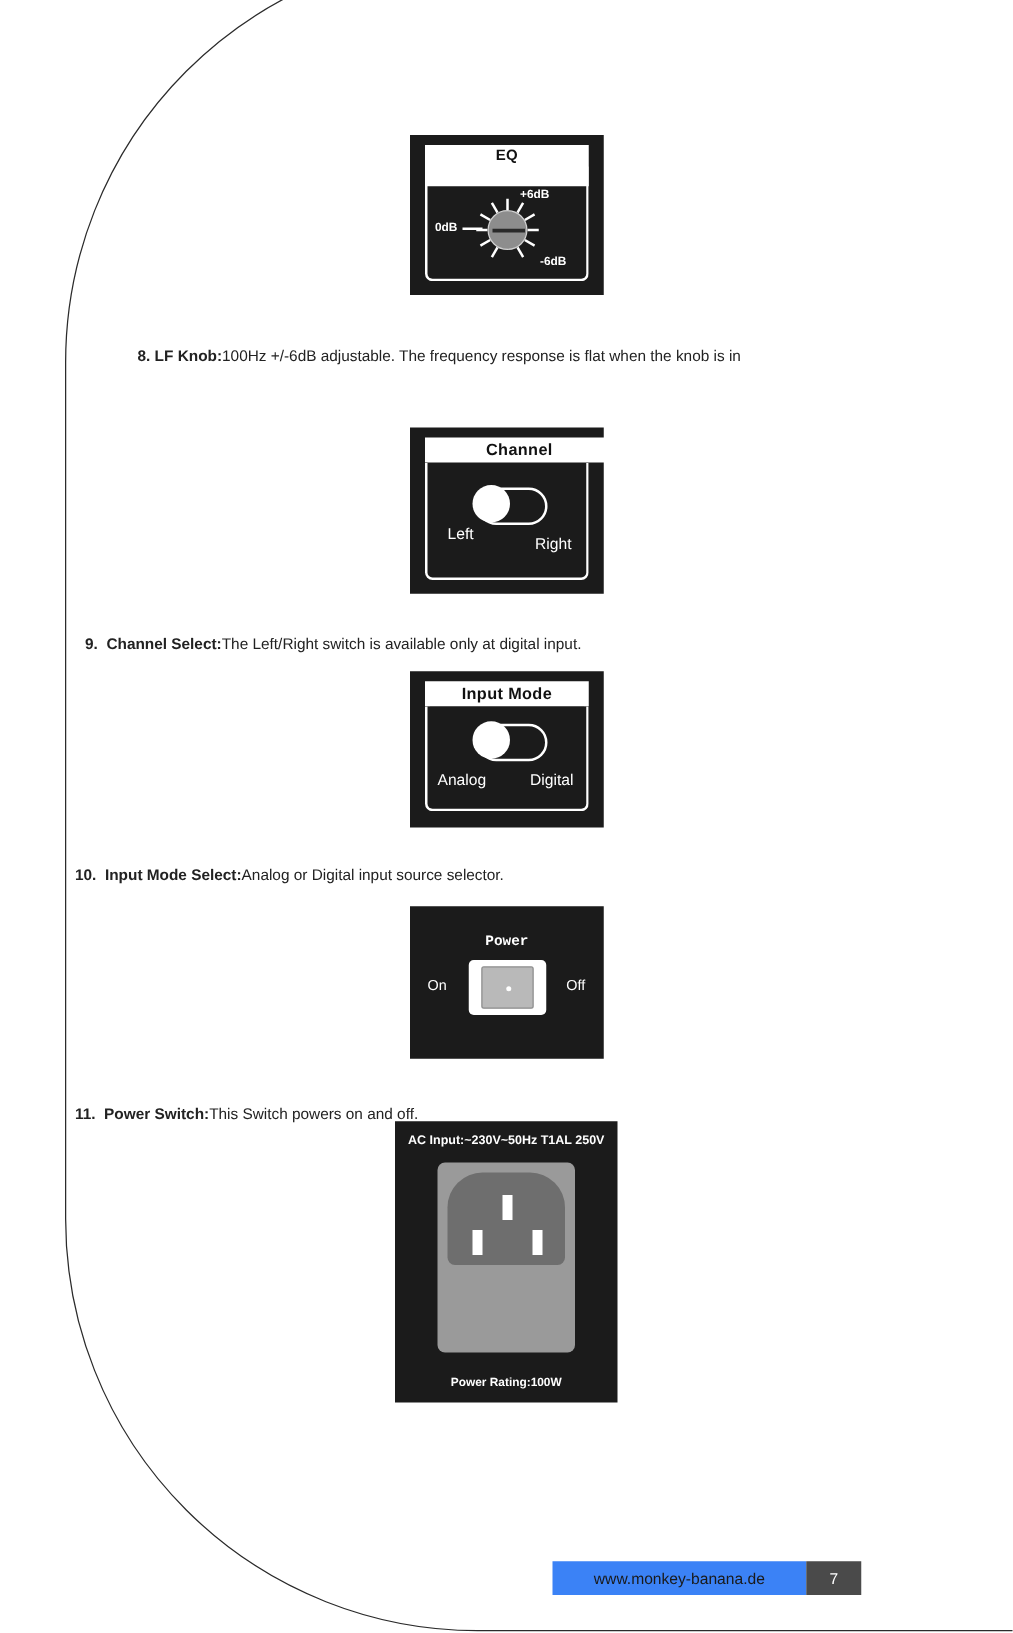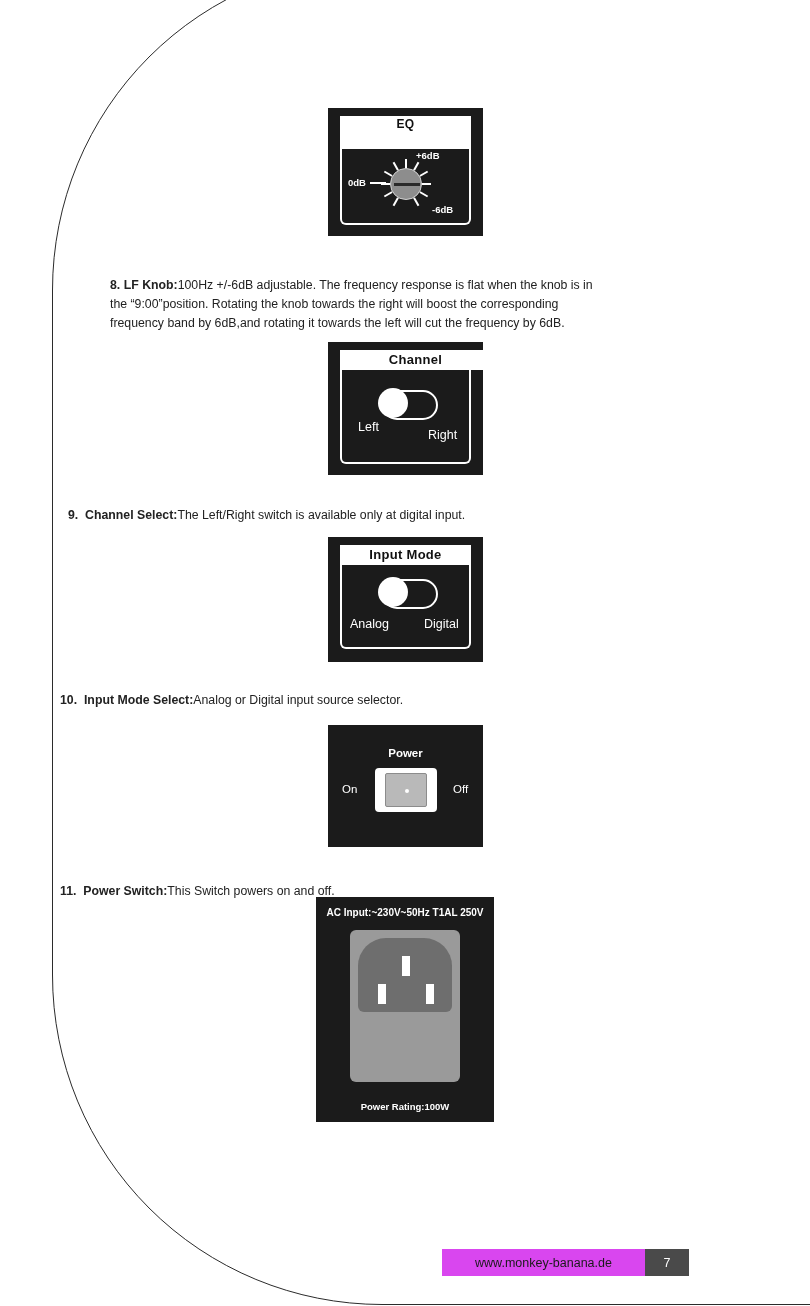--- a/index.html
+++ b/index.html
@@ -130,21 +130,21 @@
   #inputmode-panel .panel-title-bar { width: 131px; }
   #inputmode-panel .panel-inner-box { width: 131px; height: 84px; }
   #inputmode-toggle { left: 54px; top: 42px; }
   #inputmode-analog-label { left: 22px; top: 80px; }
   #inputmode-digital-label { left: 96px; top: 80px; }
 
   
   #power-panel { left: 328px; top: 725px; width: 155px; height: 122px; }
   #power-title {
     position: absolute; left: 0; top: 22px; width: 155px;
-    text-align: center; font-size: 11.5px; font-weight: bold; color: #fff;
+    text-align: center; font-size: 11.5px; font-weight: bold; color: #fff; font-family: Liberation Mono, monospace;
   }
   #power-rocker {
     position: absolute; left: 47px; top: 43px;
     width: 62px; height: 44px;
     background: #ffffff;
     border-radius: 4px;
   }
   #power-rocker .rock {
     position: absolute; left: 10px; top: 5px;
     width: 42px; height: 34px;
@@ -206,21 +206,21 @@
 
   
   #footer {
     position: absolute;
     left: 442px; top: 1249px;
     width: 247px; height: 27px;
     display: flex;
   }
   #footer-url {
     flex: 1;
-    background: #d946ef;
+    background: #3b82f6;
     color: #1a1a1a;
     font-size: 12.5px;
     display: flex; align-items: center; justify-content: center;
   }
   #footer-page {
     width: 44px;
     background: #4a4a4a;
     color: #ffffff;
     font-size: 12.5px;
     display: flex; align-items: center; justify-content: center;
@@ -255,22 +255,21 @@
     <div id="eq-knob"></div>
     <div id="eq-0db-line"></div>
     <div id="eq-0db">0dB</div>
     <div id="eq-p6">+6dB</div>
     <div id="eq-m6">-6dB</div>
   </div>
 
   <p class="para" id="p8">
     <span class="num">8.</span>
     <span class="term">LF Knob:</span><span>100Hz +/-6dB adjustable. The frequency response is flat when the knob is in</span><br>
-    <span>the “9:00”position. Rotating the knob towards the right will boost the corresponding</span><br>
-    <span>frequency band by 6dB,and rotating it towards the left will cut the frequency by 6dB.</span>
+    <br>
   </p>
 
   <div class="panel switch-panel" id="channel-panel">
     <div class="panel-title-bar">Channel</div>
     <div class="panel-inner-box"></div>
     <div class="toggle" id="channel-toggle">
       <div class="knob"></div>
     </div>
     <div class="sw-label" id="channel-left-label">Left</div>
     <div class="sw-label" id="channel-right-label">Right</div>

